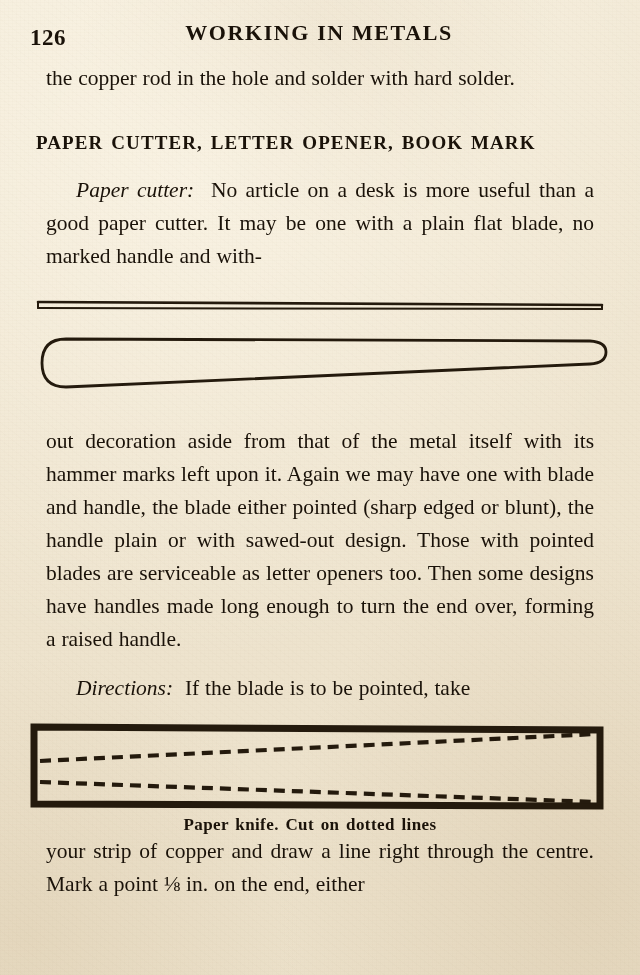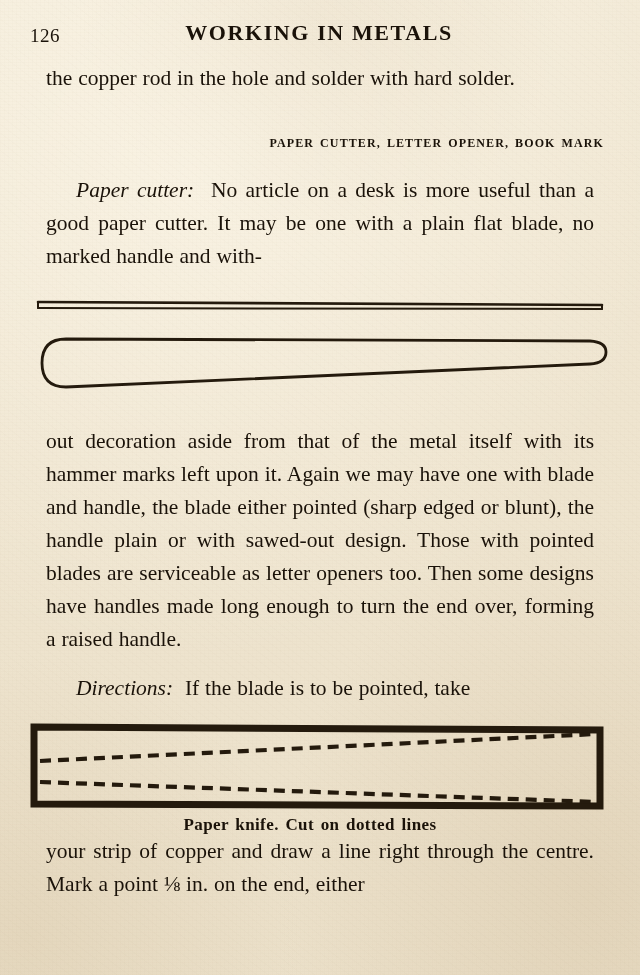--- a/index.html
+++ b/index.html
@@ -48,22 +48,22 @@
 
   
   .runhead {
     position: relative;
     height: 46px;
   }
   .folio {
     position: absolute;
     left: 0;
     top: 26px;
-    font-size: 19px;
-    font-weight: normal;
+    font-size: 23px;
+    font-weight: bold;
     letter-spacing: 0.5px;
     line-height: 1;
   }
   .runtitle {
     position: absolute;
     left: 16px;
     right: 0;
     top: 22px;
     text-align: center;
     font-size: 22px;
@@ -80,22 +80,22 @@
     text-align: justify;
     text-align-last: left;
     word-spacing: 0.5px;
     margin: 16px;
   }
   .para.indent { text-indent: 30px; }
   .lead { font-style: italic; }
   .gap-sm { height: 9px; }
 
   .section-head {
-    text-align: right;
-    font-size: 12px;
+    text-align: left;
+    font-size: 19px;
     font-weight: bold;
     letter-spacing: 1.1px;
     line-height: 26px;
     padding: 10px 6px 2px 6px;
     word-spacing: 2px;
   }
 
   .frac { white-space: nowrap; }
 
   

